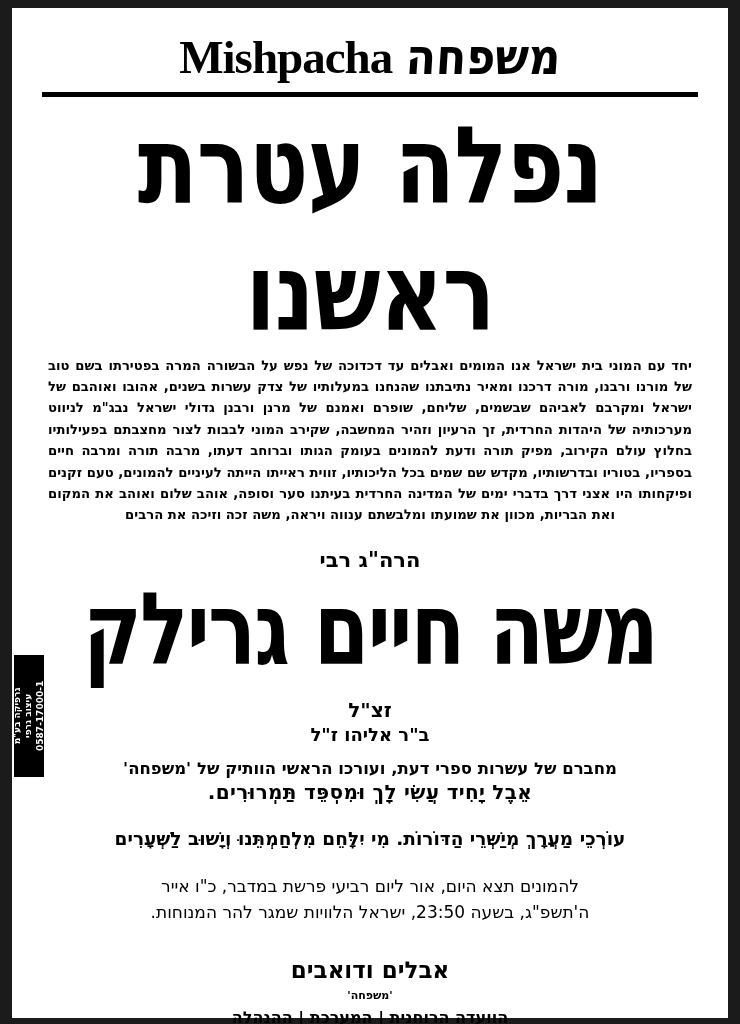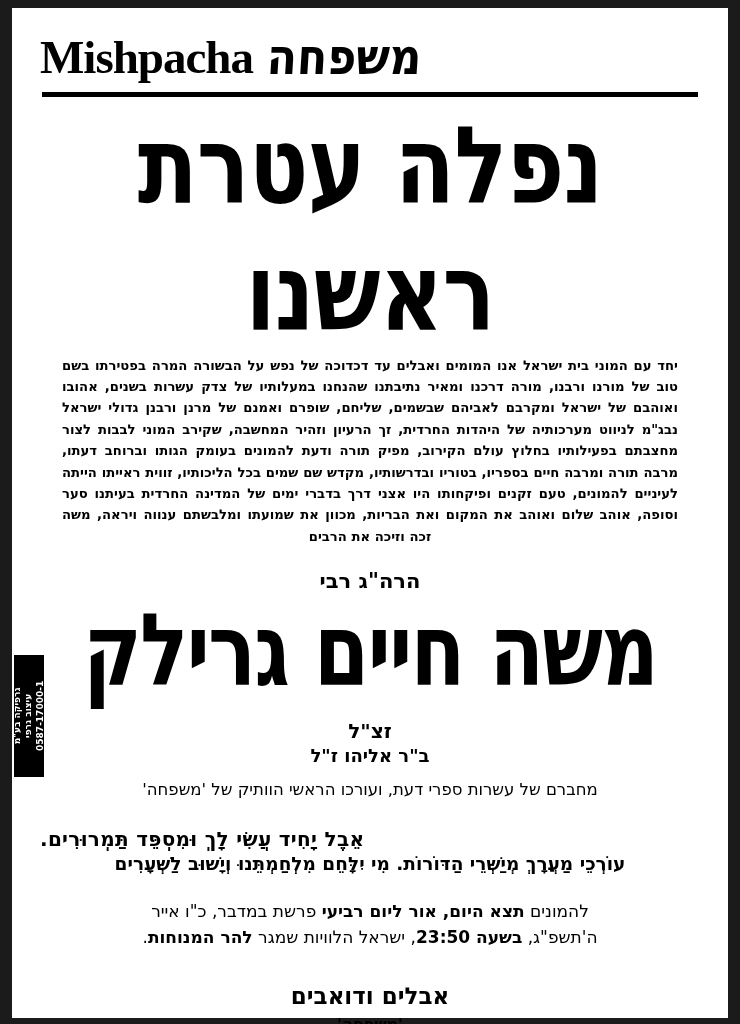--- a/index.html
+++ b/index.html
@@ -51,20 +51,21 @@
     height: 1010px;
     background: #fff;
     box-sizing: border-box;
     padding: 6px 28px 0 28px;
   }
 
   
   .masthead {
     display: flex;
     align-items: center;
+    justify-content: center;
     gap: 14px;
     margin-top: 14px;
     height: 58px;
   }
   .masthead-latin {
     font-family: "Liberation Serif", serif;
     font-size: 47px;
     font-weight: 700;
     letter-spacing: -1px;
     line-height: 1;
@@ -101,21 +102,21 @@
   .body-block {
     direction: rtl;
     text-align: justify;
     text-align-last: center;
     font-family: "DejaVu Sans", sans-serif;
     font-size: 13.2px;
     line-height: 1.62;
     margin: 26px 4px 0 4px;
     font-weight: 600;
   }
-  .body-block p { margin: 18px; }
+  .body-block p { margin: 4px; }
 
   
   .honorific {
     direction: rtl;
     text-align: center;
     font-weight: 700;
     font-size: 21px;
     margin-top: 22px;
     letter-spacing: 0px;
   }
@@ -144,60 +145,60 @@
     text-align: center;
     font-weight: 700;
     font-size: 18px;
     margin-top: 2px;
   }
 
   
   .desc {
     direction: rtl;
     text-align: center;
-    font-weight: 400;
+    font-weight: 700;
     font-size: 16.5px;
     margin-top: 14px;
   }
   .verse {
     direction: rtl;
-    text-align: left;
+    text-align: center;
     font-weight: 700;
     font-size: 20px;
-    margin-top: 28px;
+    margin-top: 2px;
     letter-spacing: 0.3px;
   }
   .verse2 {
     direction: rtl;
     text-align: center;
     font-weight: 700;
     font-size: 18.5px;
-    margin-top: 2px;
+    margin-top: 24px;
   }
 
   
   .funeral {
     direction: rtl;
     text-align: center;
     font-size: 17px;
     margin-top: 24px;
     line-height: 1.55;
     font-weight: 500;
   }
-  .funeral b { font-weight: 700; }
+  .funeral b { font-weight: 400; }
 
   
   .signature {
     direction: rtl;
     text-align: center;
     margin-top: 28px;
     line-height: 1.5;
   }
   .sig-1 { font-size: 23px; font-weight: 700; }
-  .sig-2 { font-size: 16px; font-weight: 700; }
+  .sig-2 { font-size: 11px; font-weight: 700; }
   .sig-3 { font-size: 16px; font-weight: 700; margin-top: 2px; }
 
   
   .side-stamp {
     position: absolute;
     left: 14px;
     top: 655px;
     width: 30px;
     height: 122px;
     background: #000;

